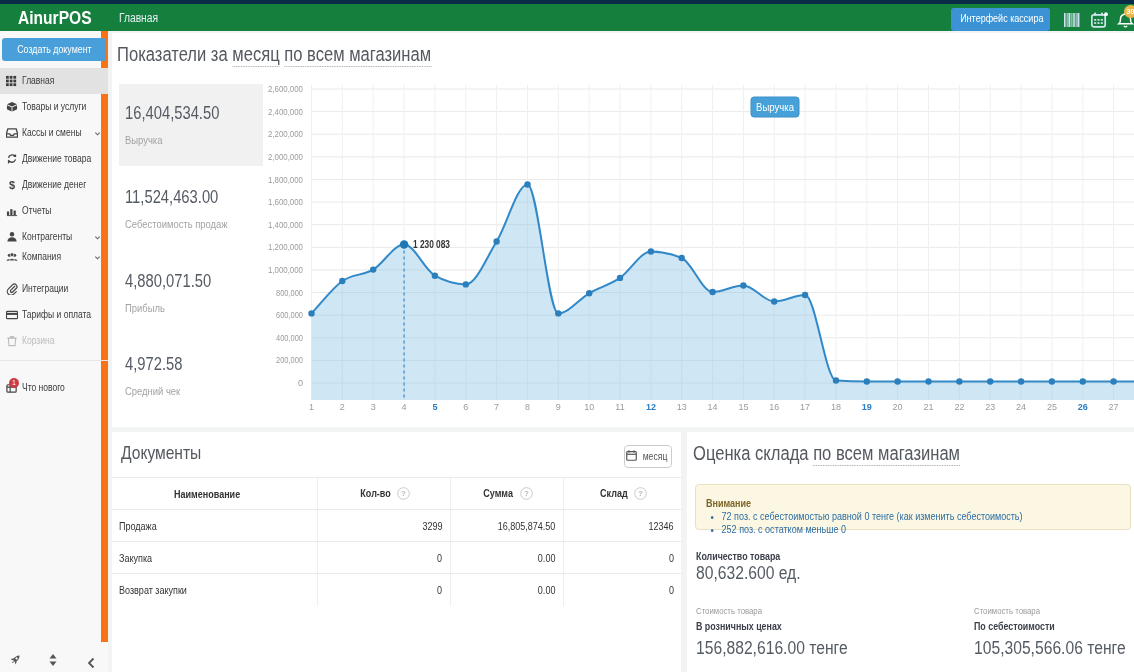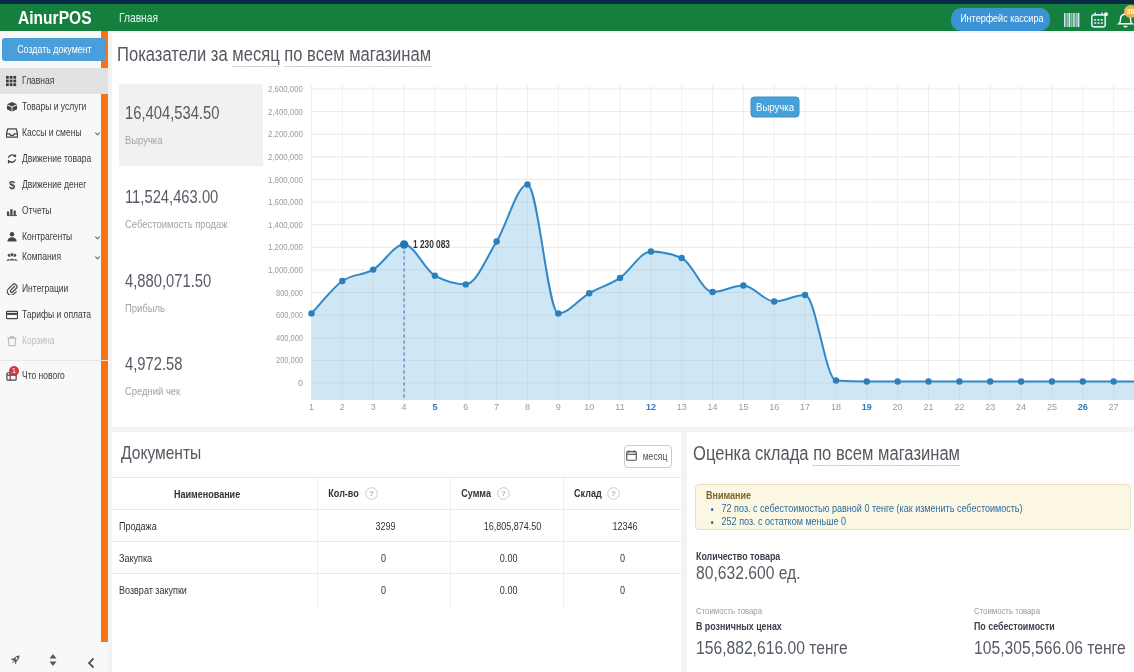--- a/index.html
+++ b/index.html
@@ -4,43 +4,43 @@
 html,body{width:1134px;height:672px;overflow:hidden}
 body{font-family:"Liberation Sans",sans-serif;position:relative;background:#f2f3f3}
 .abs{position:absolute}
 .cx{transform:scaleX(0.82);transform-origin:0 50%}
 .cxs{display:inline-block;transform:scaleX(0.82);transform-origin:50% 50%}
 .cxr{display:inline-block;transform:scaleX(0.82);transform-origin:100% 50%}
 .topstrip{position:absolute;left:0;top:0;width:1134px;height:4px;background:#0a2b47}
 .topbar{position:absolute;left:0;top:4px;width:1134px;height:27px;background:#15803d}
 .logo{position:absolute;left:18px;top:3px;font-size:19px;font-weight:bold;color:#fff}
 .navitem{position:absolute;left:119px;top:7px;font-size:12.5px;color:#e8f1f8}
-.cashbtn{position:absolute;left:951px;top:4px;width:99px;height:23px;background:#3b93d6;border-radius:10px;color:#fff;font-size:11px;text-align:center;line-height:21px;white-space:nowrap}
+.cashbtn{position:absolute;left:951px;top:4px;width:99px;height:23px;background:#3b93d6;border-radius:3px;color:#fff;font-size:11px;text-align:center;line-height:21px;white-space:nowrap}
 .sidebar{position:absolute;left:0;top:31px;width:108px;height:641px;background:#f8f8f8;border-right:7px solid #f97316}
 .createbtn{position:absolute;left:2px;top:7px;width:104px;height:23px;background:#489fda;border-radius:3px;color:#fff;font-size:10.8px;text-align:center;line-height:23px;white-space:nowrap}
 .sitem{position:absolute;left:0;width:108px;height:26px;font-size:10.4px;color:#3b3b3b}
 .sitem.active{background:#e2e2e2}
 .icn{position:absolute;left:6px;top:7px;width:12px;height:12px}
 .slabel{position:absolute;left:22px;top:6.5px;white-space:nowrap;transform:scaleX(0.82);transform-origin:0 50%}
 .caret{position:absolute;left:94px;top:10px}
 .badge1{position:absolute;left:9px;top:3px;width:10px;height:10px;background:#ce3c43;border-radius:50%;color:#fff;font-size:7px;text-align:center;line-height:10px;z-index:2}
 .sfoot{position:absolute;left:0;bottom:0;width:108px;height:30px;background:#f8f8f8}
 .card{position:absolute;background:#fff}
 h1{font-size:19.5px;font-weight:normal;color:#54585f;white-space:nowrap;transform:scaleX(0.85);transform-origin:0 50%}
 .dash{border-bottom:1px dotted #9b9b9b;padding-bottom:1px}
 .statnum{position:absolute;left:13px;font-size:18px;color:#555b64;white-space:nowrap;transform:scaleX(0.82);transform-origin:0 50%}
 .statlab{position:absolute;left:13px;font-size:11.5px;color:#a3a3a3;white-space:nowrap;transform:scaleX(0.82);transform-origin:0 50%}
 table.doc{position:absolute;left:0px;top:45px;width:569px;border-collapse:collapse;font-size:11px;color:#333}
 table.doc td,table.doc th{border-top:1px solid #e9e9e9;padding:0 7px;height:32px;vertical-align:middle;white-space:nowrap}
-table.doc td+td,table.doc th+th{border-left:1px solid #eeeeee;text-align:center}
+table.doc td+td,table.doc th+th{border-left:1px solid #eeeeee;text-align:right}
 table.doc th{text-align:center}
-table.doc th.r{text-align:left}
+table.doc th.r{text-align:center}
 .qm{vertical-align:-3px;margin-left:3px}
 .monbtn{position:absolute;left:512px;top:13px;width:48px;height:23px;border:1px solid #ccc;border-radius:4px;background:#fff;font-size:10.5px;color:#555;text-align:center;line-height:21px;white-space:nowrap}
-.warn{position:absolute;left:8px;top:52px;width:436px;height:46px;background:#fcf7e3;border:1px solid #e9e0c2;border-radius:4px;padding:4px 10px;font-size:11px}
+.warn{position:absolute;left:8px;top:52px;width:436px;height:46px;background:#fcf7e3;border:1px solid #e9e0c2;border-radius:4px;padding:12px 10px;font-size:11px}
 .warn b{color:#7c6428}
 .warn ul{margin:1px 0 0 19px;color:#2d6da3;list-style:disc}
 .warn li{margin-top:1px}
 .lab-sm{font-size:9.5px;color:#9a9a9a;white-space:nowrap;transform:scaleX(0.82);transform-origin:0 50%}
 .lab-b{font-size:10.8px;font-weight:bold;color:#3c414b;white-space:nowrap;transform:scaleX(0.82);transform-origin:0 50%}
 .bignum{font-size:18px;color:#555b64;white-space:nowrap;transform:scaleX(0.87);transform-origin:0 50%}
 .dtitle{position:absolute;left:9px;top:10px;font-size:19px;color:#54585f;transform:scaleX(0.82);transform-origin:0 50%}
 </style></head><body>
 
 <div class="topstrip"></div>
@@ -175,21 +175,21 @@
       </svg>
       <span class="slabel">Тарифы и оплата</span>
     </div>
     <div class="sitem " style="top:297px">
       <svg class="icn" width="12" height="12" viewBox="0 0 13 13">
         <path d="M2.5 3.5 h8 l-0.7 8 h-6.6 Z" fill="none" stroke="#bdbdbd" stroke-width="1.2"></path>
         <path d="M1.5 3.2 h10 M5 3 v-1.2 h3 V3" fill="none" stroke="#bdbdbd" stroke-width="1.2"></path>
       </svg>
       <span class="slabel"><span style="color:#bdbdbd">Корзина</span></span>
     </div>
-    <div class="sitem " style="top:332px">
+    <div class="sitem " style="top:344px">
       <svg class="icn" width="12" height="12" viewBox="0 0 13 13">
         <rect x="1" y="3" width="10" height="8" rx="1" fill="none" stroke="#454545" stroke-width="1.3"></rect>
         <path d="M1 5.6 h10 M4.5 3 v8" stroke="#454545" stroke-width="1.2"></path>
       </svg>
       <span class="badge1">1</span>
       <span class="slabel">Что нового</span>
     </div>
   <div style="position:absolute;left:0;top:329px;width:108px;border-top:1px solid #e7e7e7"></div>
   <div class="sfoot">
     <span style="position:absolute;left:8px;top:11px"><svg width="14" height="14" viewBox="0 0 14 14">

